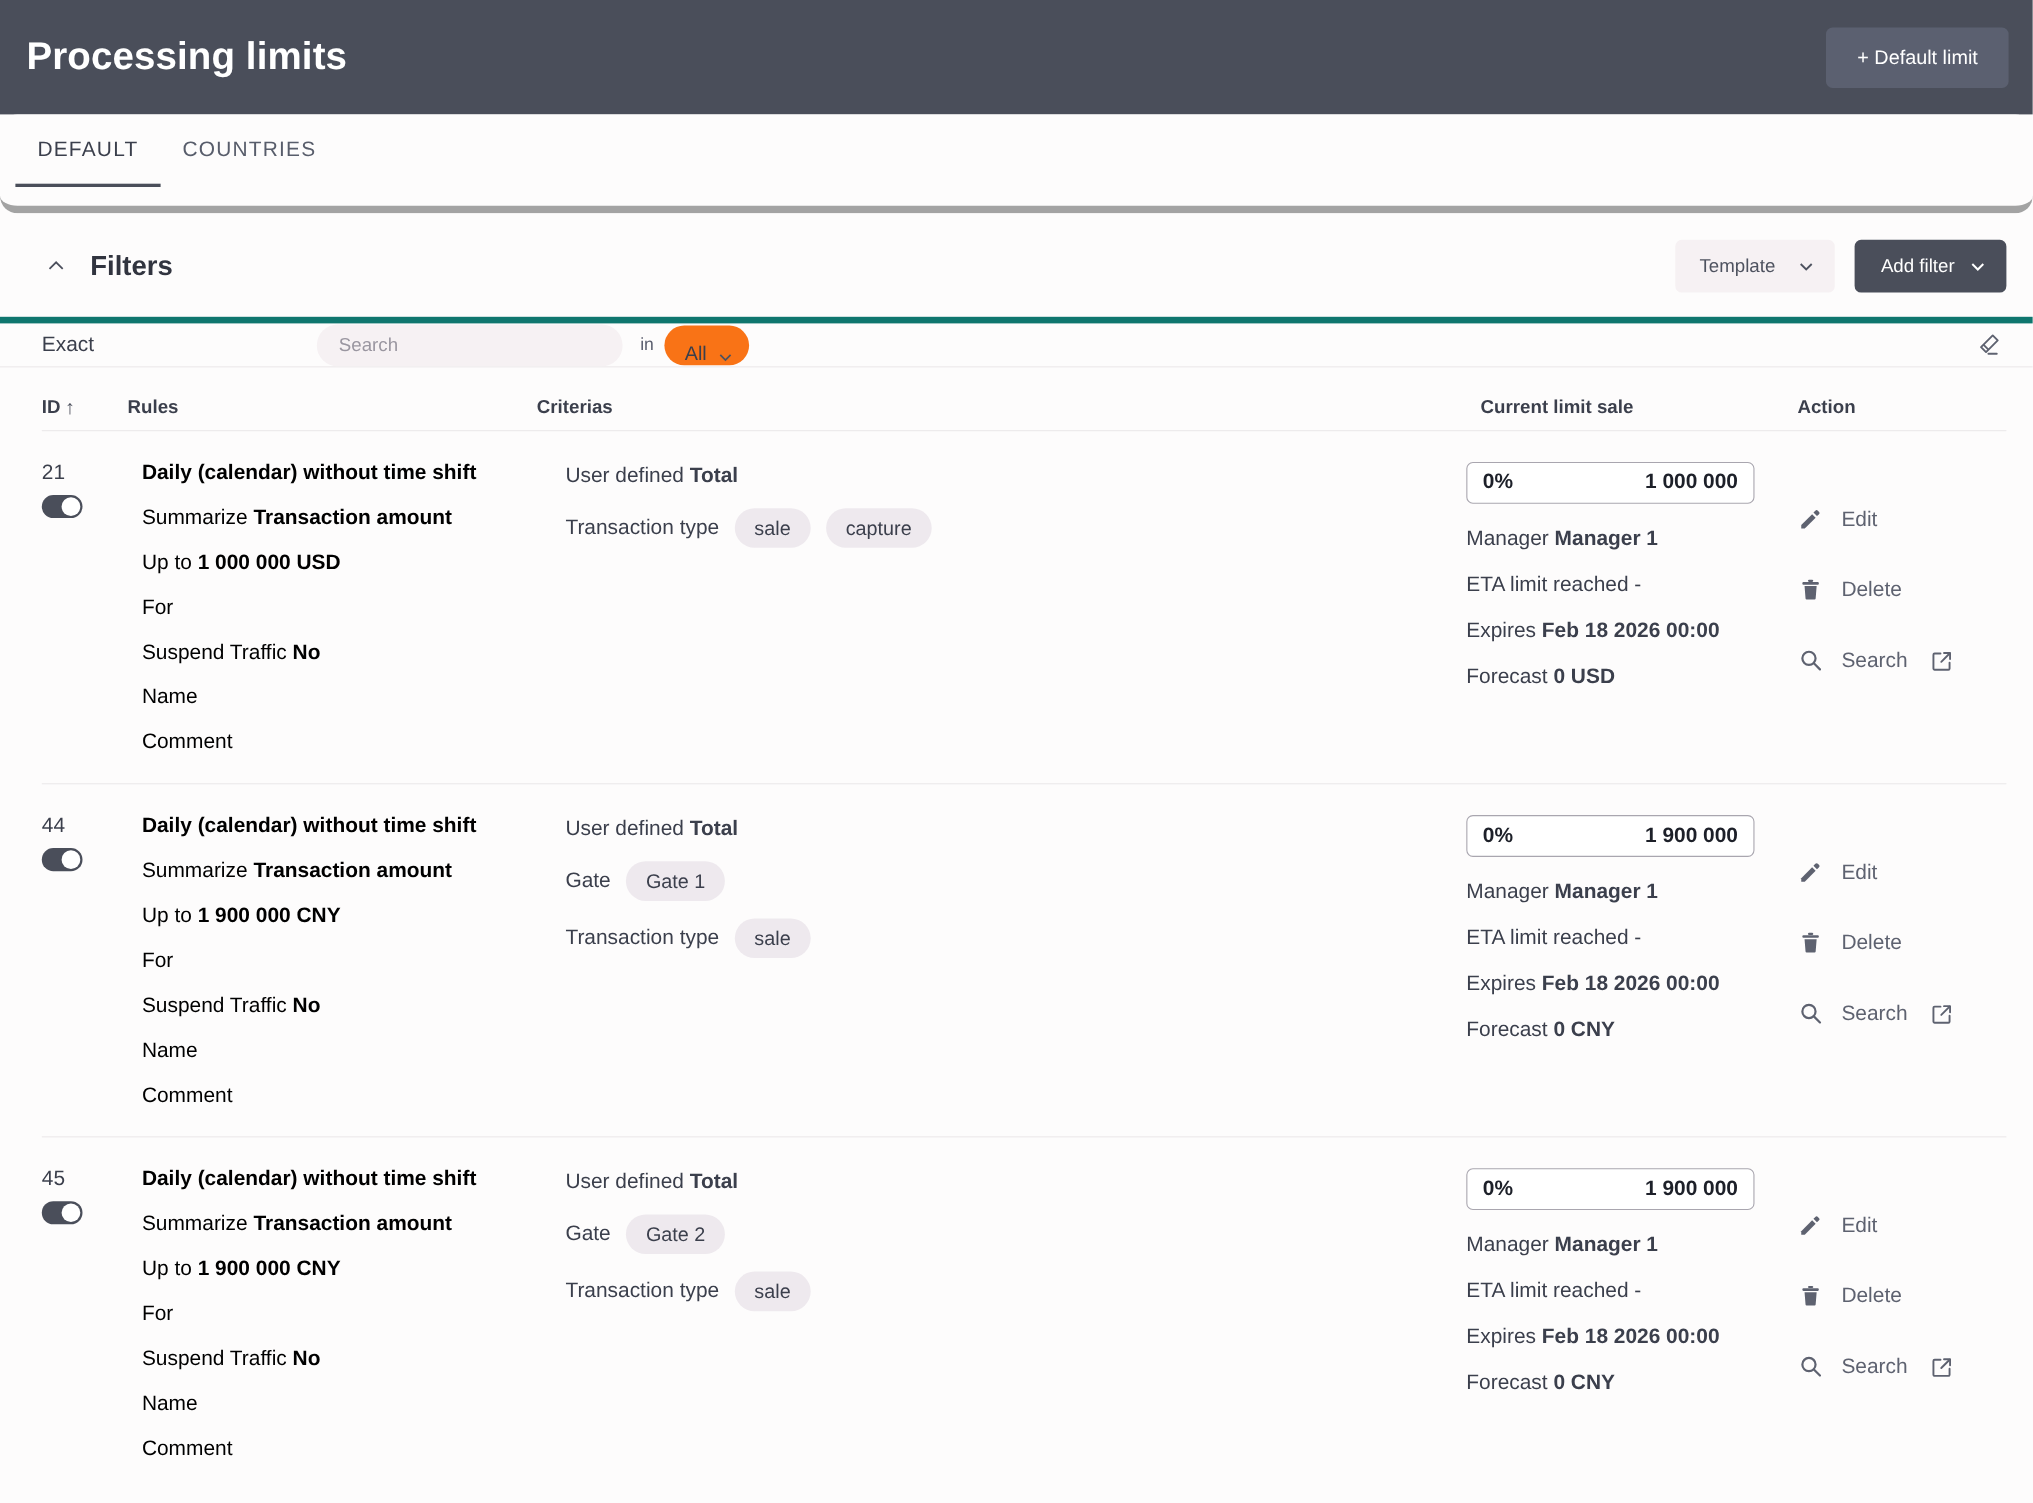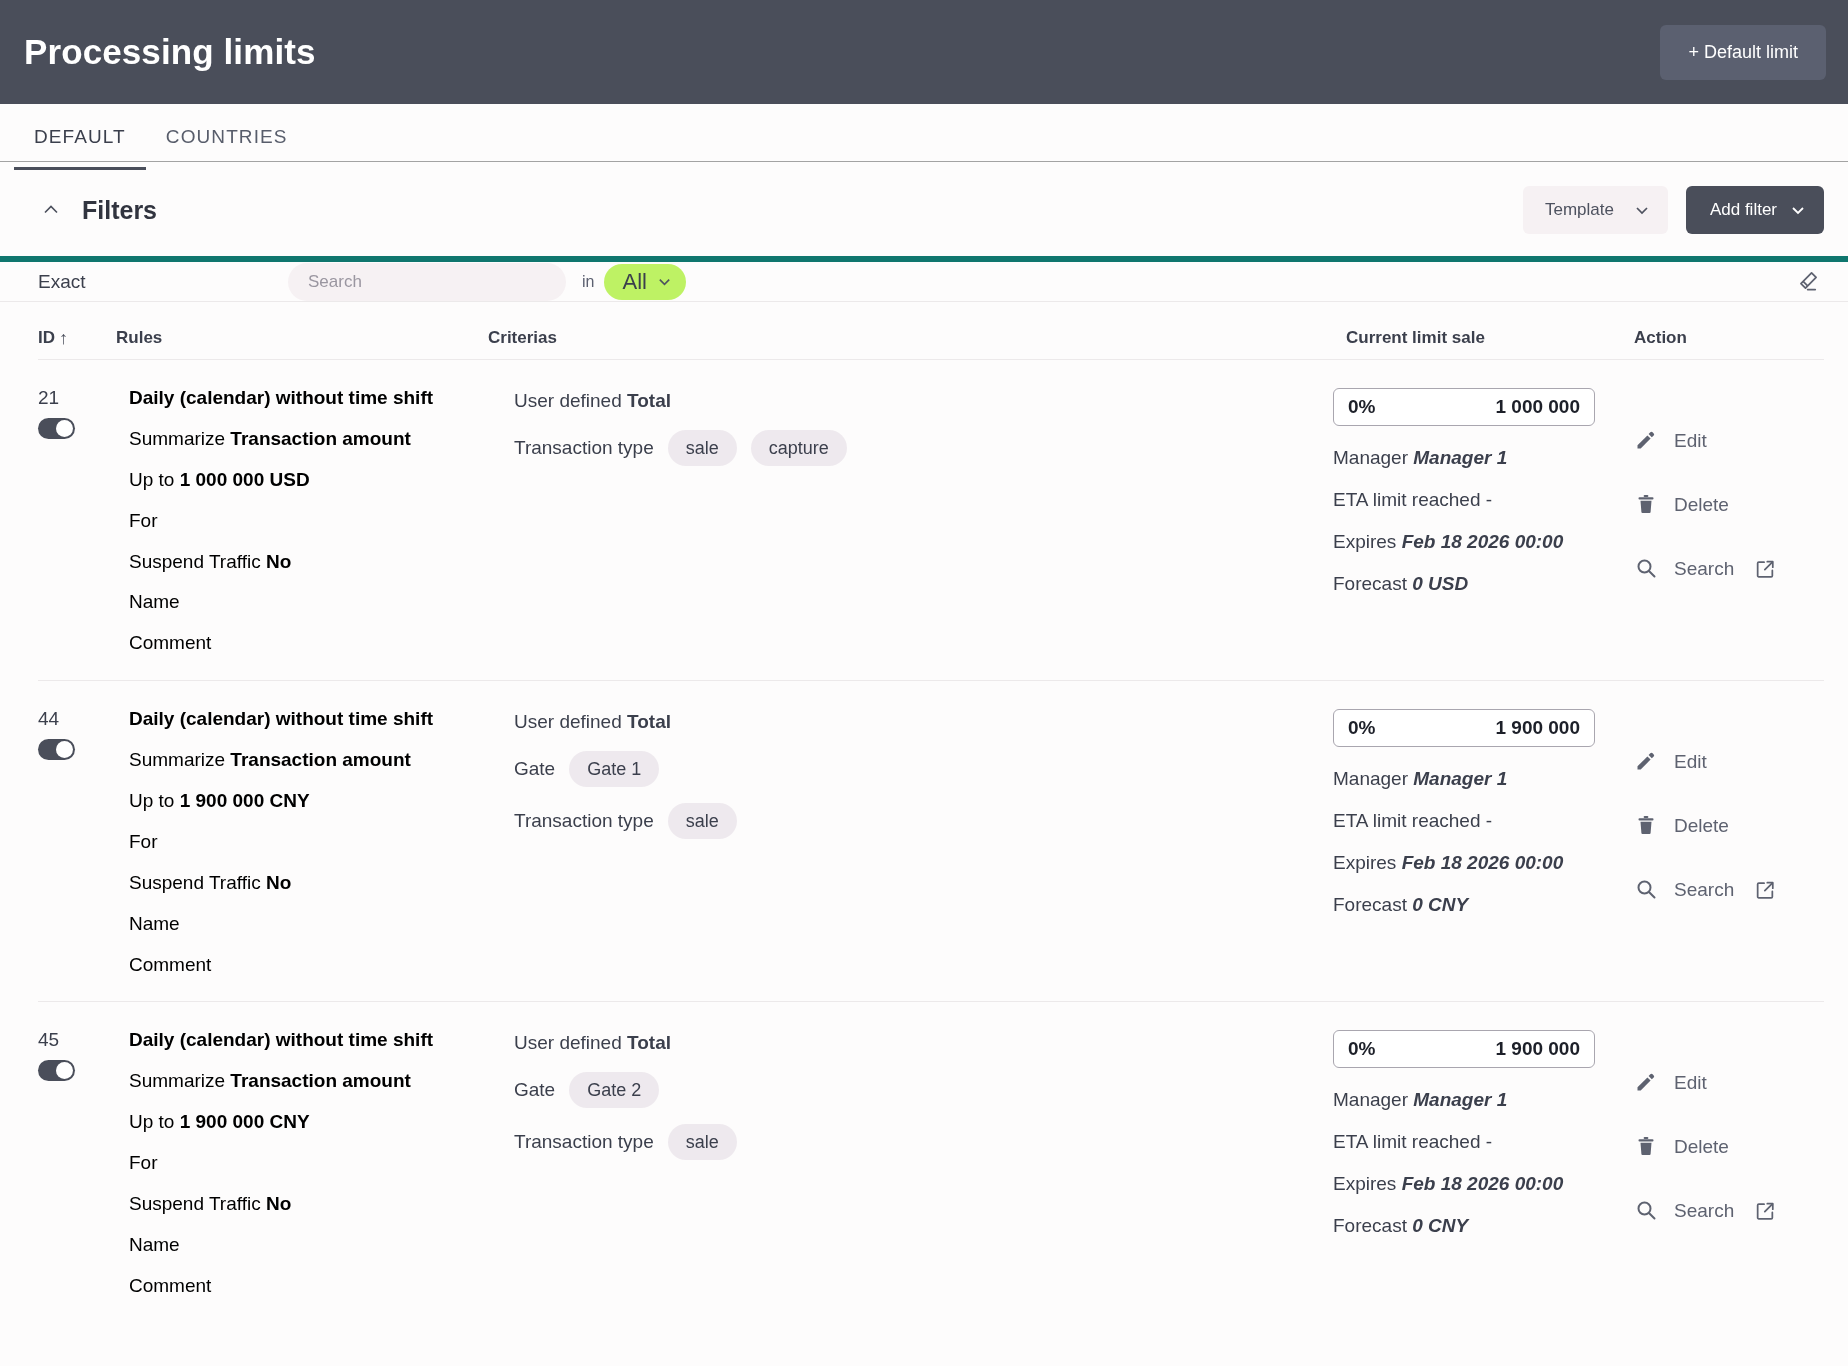--- a/index.html
+++ b/index.html
@@ -35,27 +35,28 @@
     border: none;
     border-radius: 6px;
     padding: 17px 28px;
     cursor: pointer;
     font-family: inherit;
     white-space: nowrap;
   }
 
   
   .tabs {
-    height: 58px;
+    height: 90px;
     background: #fdfcfc;
     display: flex;
     align-items: flex-start;
     padding: 22px 0 0 14px;
-    border-bottom: 1px solid #a3a3a3;
+    border-bottom: 7px solid #a3a3a3;
     position: relative;
+    border-radius: 16px;
   }
   .tab {
     font-size: 19px;
     letter-spacing: 1.1px;
     color: #585d6b;
     padding: 0 20px 22px 20px;
     cursor: pointer;
     position: relative;
     background: none;
     border: none;
@@ -145,28 +146,28 @@
     font-family: inherit;
     outline: none;
   }
   .search-input::placeholder { color: #9a96a0; }
   .in-label {
     font-size: 16px;
     color: #5c6070;
     margin: 0 10px 0 16px;
   }
   .all-select {
-    background: #bef264;
+    background: #f97316;
     border-radius: 20px;
     height: 36px;
     display: inline-flex;
-    align-items: center;
+    align-items: flex-end;
     gap: 10px;
     padding: 0 14px 0 18px;
-    font-size: 22px;
+    font-size: 18px;
     color: #3b3f4c;
     cursor: pointer;
   }
   .filters-row-spacer { flex: 1 1 auto; }
   .eraser-btn {
     width: 34px; height: 34px;
     display: flex; align-items: center; justify-content: center;
     cursor: pointer;
     color: #5e6270;
   }
@@ -272,21 +273,21 @@
     margin-bottom: 22px;
   }
   .limit-line {
     font-size: 19px;
     color: #3b3f4c;
     line-height: 1.1;
     margin-bottom: 21px;
     white-space: nowrap;
   }
   .limit-line:last-child { margin-bottom: 0; }
-  .limit-line b { font-weight: bold; font-style: italic; }
+  .limit-line b { font-weight: bold; }
 
   
   .action-item {
     display: flex;
     align-items: flex-end;
     gap: 16px;
     margin-bottom: 28px;
     cursor: pointer;
     color: #5e6270;
     margin-top: 40px;

